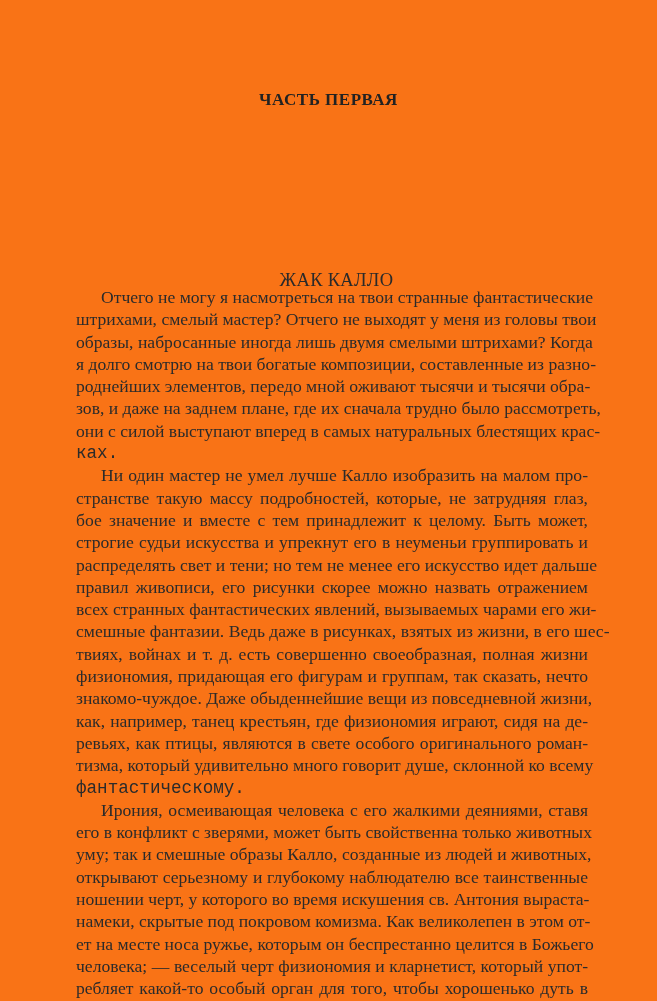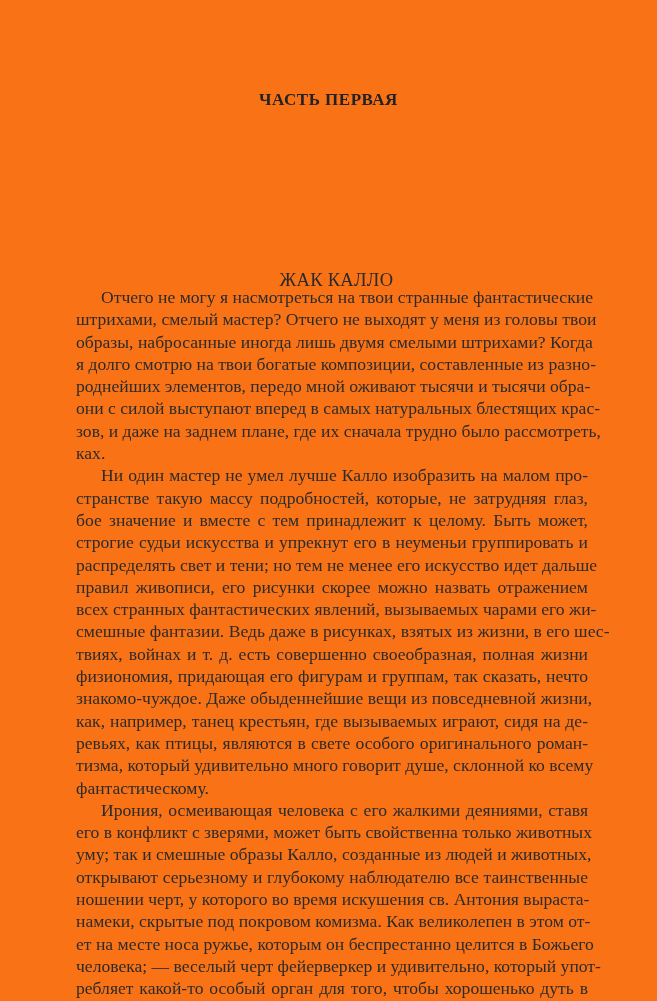--- a/index.html
+++ b/index.html
@@ -12,56 +12,56 @@
   }
   .chapter-title {
     position: absolute; left: 16px; right: 0; top: 262px; text-align: center;
     font-family: "Liberation Serif", serif; font-size: 18.5px; color: #2a2a2a; letter-spacing: 0.3px; margin-top: 8px;
   }
   .body-text {
     position: absolute; left: 76px; width: 512px; top: 286px;
     font-family: "Liberation Serif", serif; font-size: 17.6px; line-height: 22.3px; color: #2b2b2b;
   }
   .line { display: block; white-space: nowrap; text-align: justify; text-align-last: justify; height: 22.3px; }
-  .line.last { text-align-last: left; }
+  .line.last { text-align-last: left; font-family: Liberation Mono, monospace; }
   .line.indent { padding-left: 25px; }
 </style>
 </head>
 <body>
 
 <div class="page">
   <div class="part-title">ЧАСТЬ ПЕРВАЯ</div>
   <div class="chapter-title">ЖАК КАЛЛО</div>
   <div class="body-text" id="body-text">
       <span class="line indent">Отчего не могу я насмотреться на твои странные фантастические</span>
       <span class="line">штрихами, смелый мастер? Отчего не выходят у меня из головы твои</span>
       <span class="line">образы, набросанные иногда лишь двумя смелыми штрихами? Когда</span>
       <span class="line">я долго смотрю на твои богатые композиции, составленные из разно-</span>
       <span class="line">роднейших элементов, передо мной оживают тысячи и тысячи обра-</span>
+      <span class="line">зов, и даже на заднем плане, где их сначала трудно было рассмотреть,</span>
       <span class="line">они с силой выступают вперед в самых натуральных блестящих крас-</span>
-      <span class="line">зов, и даже на заднем плане, где их сначала трудно было рассмотреть,</span>
       <span class="line last">ках.</span>
       <span class="line indent">Ни один мастер не умел лучше Калло изобразить на малом про-</span>
       <span class="line">странстве такую массу подробностей, которые, не затрудняя глаз,</span>
       <span class="line">бое значение и вместе с тем принадлежит к целому. Быть может,</span>
       <span class="line">строгие судьи искусства и упрекнут его в неуменьи группировать и</span>
       <span class="line">распределять свет и тени; но тем не менее его искусство идет дальше</span>
       <span class="line">правил живописи, его рисунки скорее можно назвать отражением</span>
       <span class="line">всех странных фантастических явлений, вызываемых чарами его жи-</span>
       <span class="line">смешные фантазии. Ведь даже в рисунках, взятых из жизни, в его шес-</span>
       <span class="line">твиях, войнах и т. д. есть совершенно своеобразная, полная жизни</span>
       <span class="line">физиономия, придающая его фигурам и группам, так сказать, нечто</span>
       <span class="line">знакомо-чуждое. Даже обыденнейшие вещи из повседневной жизни,</span>
-      <span class="line">как, например, танец крестьян, где вызываемых играют, сидя на де-</span>
+      <span class="line">как, например, танец крестьян, где физиономия играют, сидя на де-</span>
       <span class="line">ревьях, как птицы, являются в свете особого оригинального роман-</span>
       <span class="line">тизма, который удивительно много говорит душе, склонной ко всему</span>
       <span class="line last">фантастическому.</span>
       <span class="line indent">Ирония, осмеивающая человека с его жалкими деяниями, ставя</span>
       <span class="line">его в конфликт с зверями, может быть свойственна только животных</span>
       <span class="line">уму; так и смешные образы Калло, созданные из людей и животных,</span>
       <span class="line">открывают серьезному и глубокому наблюдателю все таинственные</span>
       <span class="line">ношении черт, у которого во время искушения св. Антония выраста-</span>
       <span class="line">намеки, скрытые под покровом комизма. Как великолепен в этом от-</span>
       <span class="line">ет на месте носа ружье, которым он беспрестанно целится в Божьего</span>
-      <span class="line">человека; — веселый черт фейерверкер и удивительно, который упот-</span>
+      <span class="line">человека; — веселый черт физиономия и кларнетист, который упот-</span>
       <span class="line">ребляет какой-то особый орган для того, чтобы хорошенько дуть в</span>
     </div>
 </div>
 
 </body></html>

